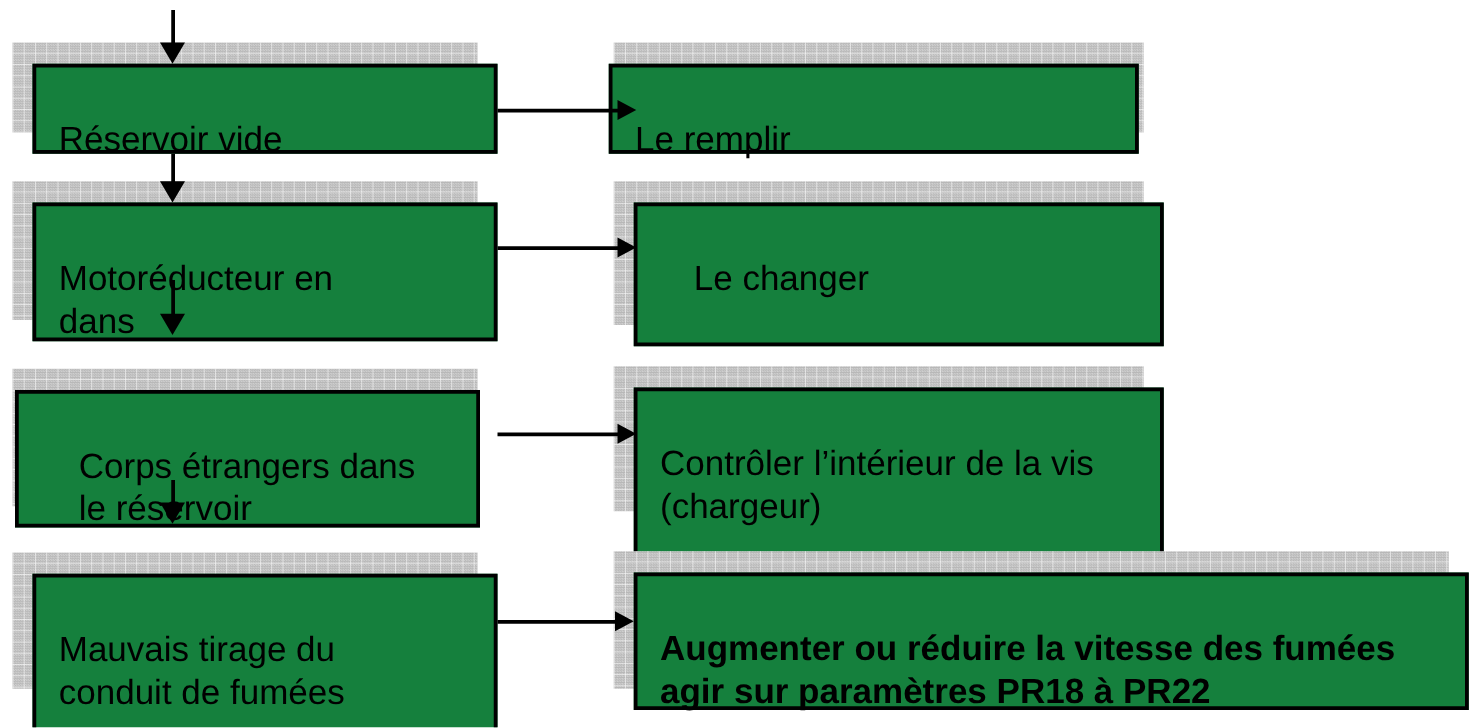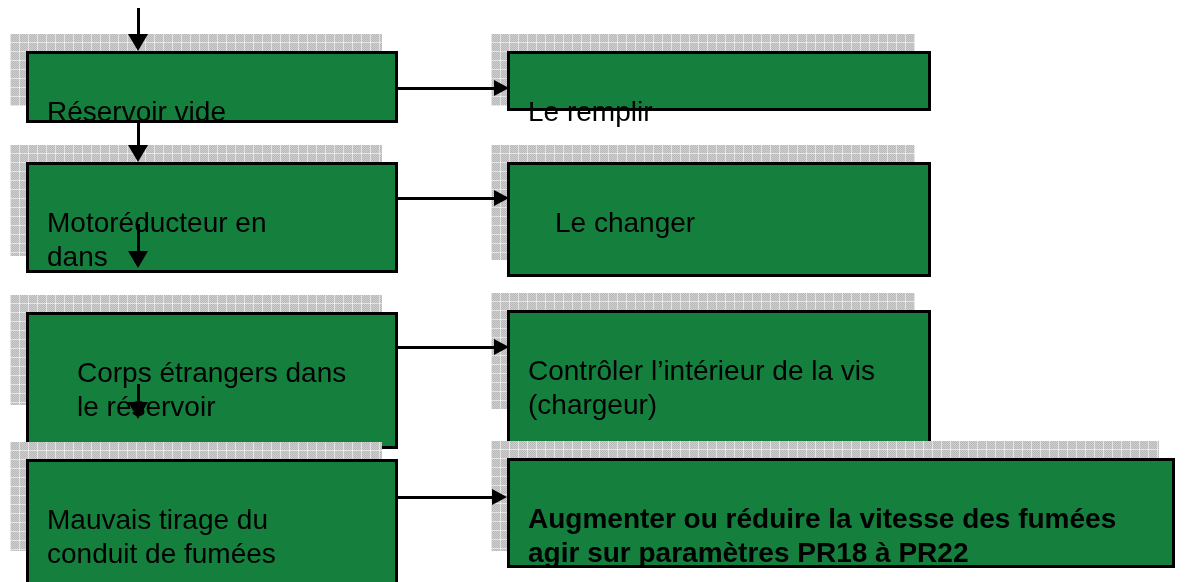--- a/index.html
+++ b/index.html
@@ -61,36 +61,36 @@
 </head>
 <body>
 
 <div id="canvas">
 
   <div class="band" style="left:10px; top:34px; width:372px; height:72px;"></div>
   <div class="box" style="left:26px; top:51px; width:372px; height:72px;">
     <span>Réservoir vide</span>
   </div>
   <div class="band" style="left:491px; top:34px; width:424px; height:72px;"></div>
-  <div class="box" style="left:507px; top:51px; width:424px; height:60px;">
+  <div class="box" style="left:487px; top:51px; width:424px; height:72px;">
     <span>Le remplir</span>
   </div>
 
   <div class="band" style="left:10px; top:145px; width:372px; height:111px;"></div>
   <div class="box" style="left:26px; top:162px; width:372px; height:111px;">
     <span>Motoréducteur en
 dans</span>
   </div>
   <div class="band" style="left:491px; top:145px; width:424px; height:115px;"></div>
   <div class="box" style="left:507px; top:162px; width:424px; height:115px;padding-left:45px;">
     <span>Le changer</span>
   </div>
 
   <div class="band" style="left:10px; top:295px; width:372px; height:110px;"></div>
-  <div class="box" style="left:26px; top:312px; width:372px; height:137px;padding-left:48px;">
+  <div class="box" style="left:12px; top:312px; width:372px; height:110px;padding-left:48px;">
     <span>Corps étrangers dans
 le réservoir</span>
   </div>
   <div class="band" style="left:491px; top:293px; width:424px; height:116px;"></div>
   <div class="box" style="left:507px; top:310px; width:424px; height:135px;">
     <span>Contrôler l’intérieur de la vis
 (chargeur)</span>
   </div>
 
   <div class="band" style="left:10px; top:442px; width:372px; height:109px;"></div>

